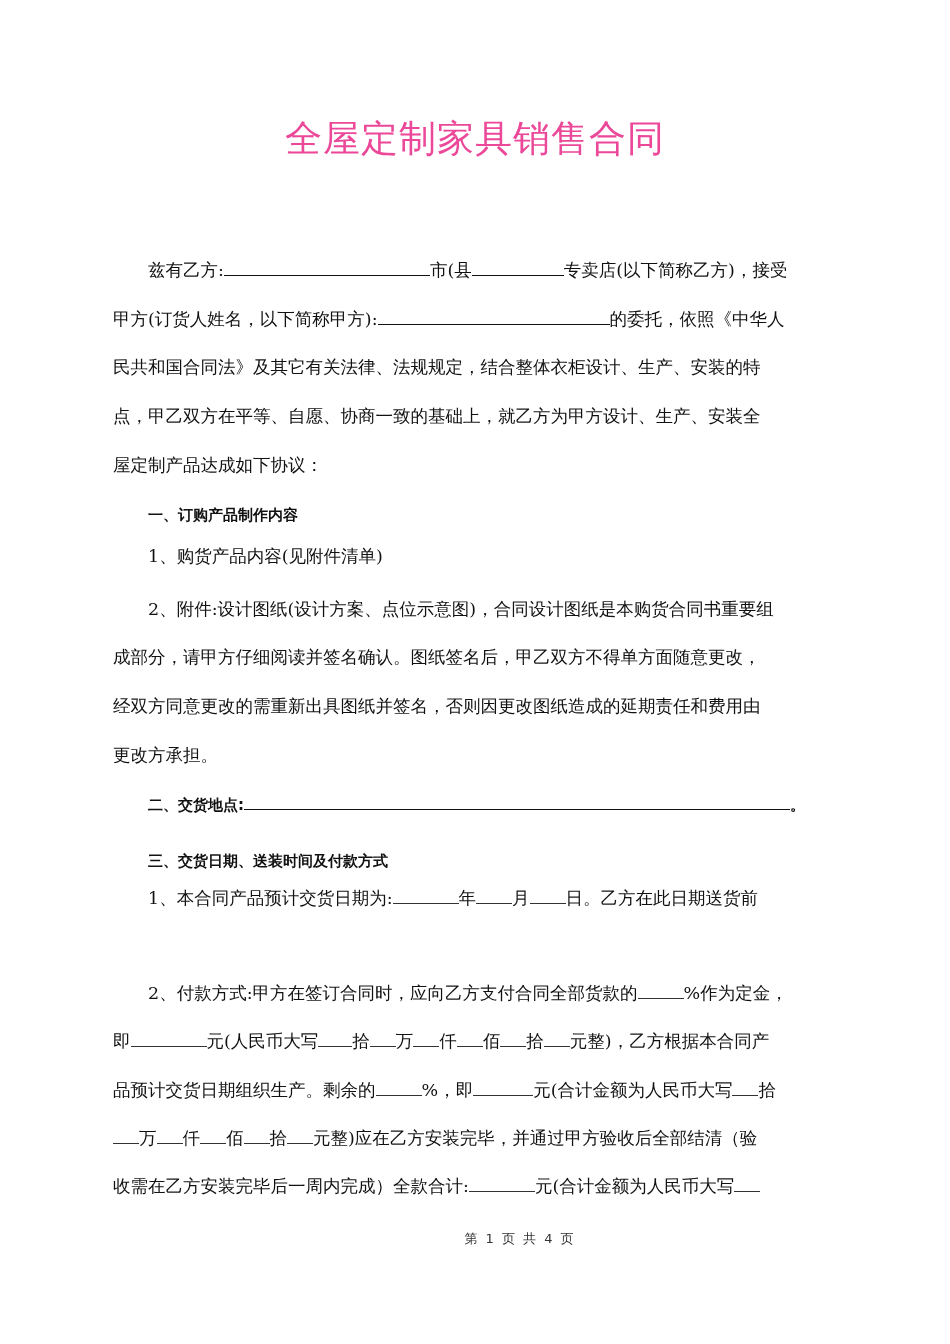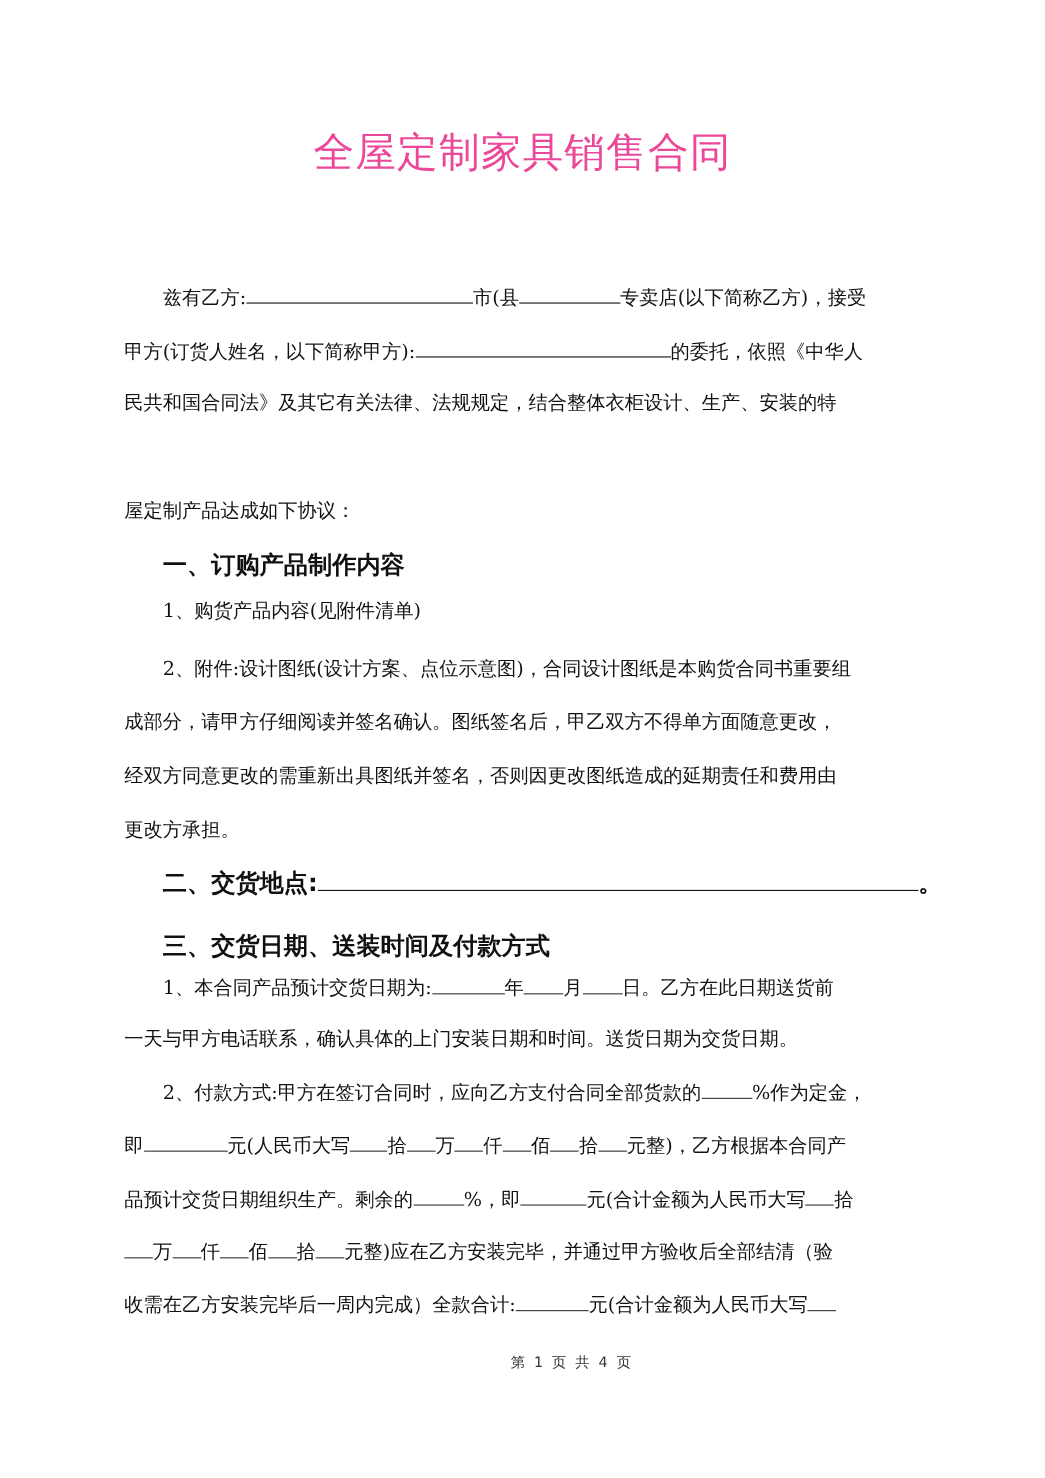--- a/index.html
+++ b/index.html
@@ -4,60 +4,60 @@
 <style>
   html, body { margin: 0; padding: 0; background: #ffffff; }
   body { width: 950px; height: 1344px; position: relative; overflow: hidden;
          font-family: "DejaVu Serif", "Liberation Serif", serif; color: #111; }
   .page { position: absolute; left: 0; top: 0; width: 950px; height: 1344px; background: #fff; }
   .title { position: absolute; top: 114px; left: 0; width: 950px; text-align: center;
            font-size: 37px; letter-spacing: 1px; font-weight: normal; color: #ec4899; }
   .line { position: absolute; left: 113px; width: 725px; font-size: 17.5px; white-space: nowrap;
           line-height: 24px; color: #111; }
   .indent { left: 148px; width: 690px; }
-  .bold { font-family: "DejaVu Sans", "Liberation Sans", sans-serif; font-weight: bold; font-size: 22px; }
+  .bold { font-family: "DejaVu Sans", "Liberation Sans", sans-serif; font-weight: bold; font-size: 15px; }
   .blank { display: inline-block; border-bottom: 1px solid #111; height: 18px; vertical-align: baseline; }
   .blank.thin { border-bottom-color: #333; }
   .footer { position: absolute; top: 1230px; left: 0; width: 950px; text-align: center;
             font-family: "DejaVu Sans", "Liberation Sans", sans-serif; font-size: 13px; color: #333;
             word-spacing: 4px; padding-left: 44px; }
 </style>
 </head>
 <body>
 
 <div class="page">
 
   <div class="title">全屋定制家具销售合同</div>
 
   <div class="line indent" style="top:257px;">
     <span>兹有乙方:</span><span class="blank" style="width:206px;"></span><span>市(县</span><span class="blank" style="width:92px;"></span><span>专卖店(以下简称乙方)，接受</span>
   </div>
   <div class="line" style="top:306px;">
     <span>甲方(订货人姓名，以下简称甲方):</span><span class="blank" style="width:232px;"></span><span>的委托，依照《中华人</span>
   </div>
   <div class="line" style="top:355px;">民共和国合同法》及其它有关法律、法规规定，结合整体衣柜设计、生产、安装的特</div>
+  <div class="line" style="top:404px;">点，甲乙双方在平等、自愿、协商一致的基础上，就乙方为甲方设计、生产、安装全</div>
   <div class="line" style="top:453px;">屋定制产品达成如下协议：</div>
 
   <div class="line indent bold" style="top:503px;">一、订购产品制作内容</div>
   <div class="line indent" style="top:544px;">1、购货产品内容(见附件清单)</div>
   <div class="line indent" style="top:597px;">2、附件:设计图纸(设计方案、点位示意图)，合同设计图纸是本购货合同书重要组</div>
   <div class="line" style="top:645px;">成部分，请甲方仔细阅读并签名确认。图纸签名后，甲乙双方不得单方面随意更改，</div>
   <div class="line" style="top:694px;">经双方同意更改的需重新出具图纸并签名，否则因更改图纸造成的延期责任和费用由</div>
   <div class="line" style="top:743px;">更改方承担。</div>
 
   <div class="line indent bold" style="top:791px;">
     <span>二、交货地点:</span><span class="blank" style="width:546px;"></span><span>。</span>
   </div>
 
   <div class="line indent bold" style="top:849px;">三、交货日期、送装时间及付款方式</div>
 
   <div class="line indent" style="top:885px;">
     <span>1、本合同产品预计交货日期为:</span><span class="blank thin" style="width:66px;"></span><span>年</span><span class="blank thin" style="width:36px;"></span><span>月</span><span class="blank thin" style="width:36px;"></span><span>日。乙方在此日期送货前</span>
   </div>
-  <div class="line" style="top:933px;">一天与甲方电话联系，确认具体的上门安装日期和时间。送货日期为交货日期。</div>
 
   <div class="line indent" style="top:980px;">
     <span>2、付款方式:甲方在签订合同时，应向乙方支付合同全部货款的</span><span class="blank thin" style="width:46px;"></span><span>%作为定金，</span>
   </div>
 
   <div class="line" style="top:1028px;">
     <span>即</span><span class="blank thin" style="width:76px;"></span><span>元(人民币大写</span><span class="blank thin" style="width:34px;"></span><span>拾</span><span class="blank thin" style="width:26px;"></span><span>万</span><span class="blank thin" style="width:26px;"></span><span>仟</span><span class="blank thin" style="width:26px;"></span><span>佰</span><span class="blank thin" style="width:26px;"></span><span>拾</span><span class="blank thin" style="width:26px;"></span><span>元整)</span><span>，乙方根据本合同产</span>
   </div>
 
   <div class="line" style="top:1077px;">

